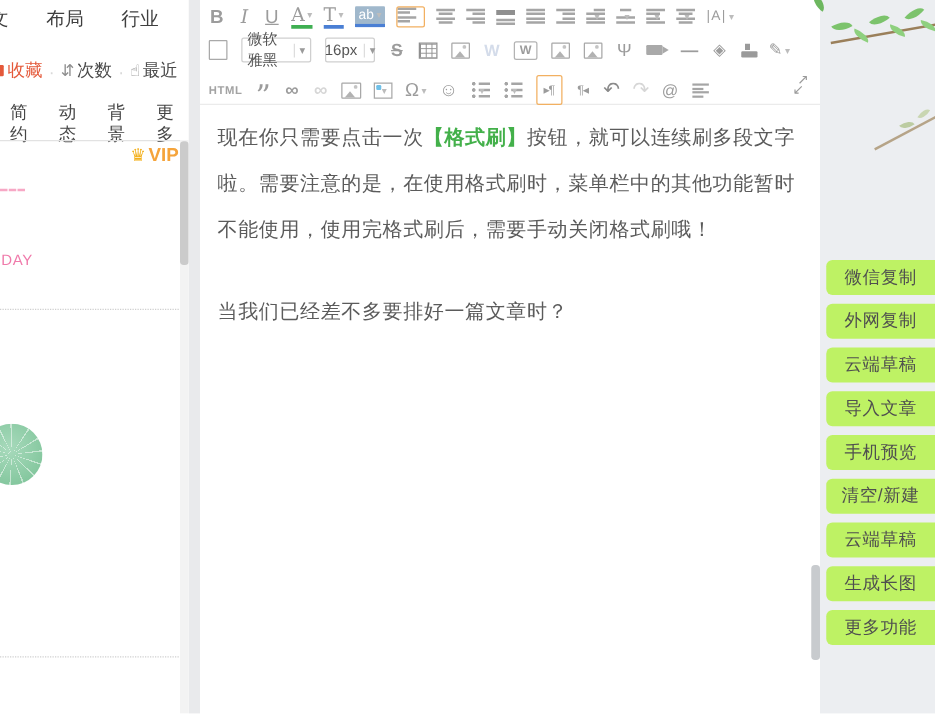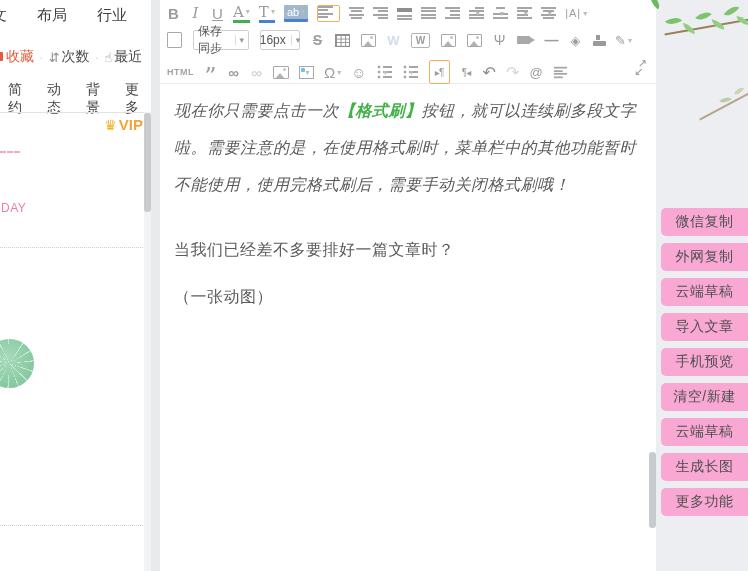--- a/index.html
+++ b/index.html
@@ -105,21 +105,21 @@
   .g-pp{font-size:10px;letter-spacing:-1px;}
   .g-undo{font-size:16px;color:#8a8a8a;}
   .g-at{font-size:13px;}
   .expand{position:absolute;right:9px;top:62px;width:13px;height:13px;cursor:pointer;}
   .expand::before{content:"↗";position:absolute;top:-5px;right:0;font-size:11px;color:#9a9a9a;}
   .expand::after{content:"↙";position:absolute;bottom:-3px;left:0;font-size:11px;color:#9a9a9a;}
 
   
   .content{position:absolute;left:0;top:84px;width:100%;bottom:0;cursor:text;}
   .content p{margin:0;padding:0 12px 0 14px;font-size:16px;letter-spacing:.5px;line-height:37px;color:#5b5b5b;word-break:break-all;}
-  .p1{margin-top:8px !important;font-style:italic;}
+  .p1{margin-top:8px !important;}
   .hl{color:#43b04a;font-weight:700;}
   .badge-wrap{position:relative;width:131px;height:48px;margin:26px auto 0;}
   .badge{position:absolute;left:0;top:13px;width:131px;height:31px;line-height:31px;box-sizing:border-box;text-align:center;
     border:2px solid #67c23a;border-radius:9px;background:#fff;color:#55bf57;font-size:17px;letter-spacing:2px;
     outline:1px solid #aedd95;outline-offset:2px;box-shadow:2px 3px 0 rgba(0,0,0,.05);}
   .bee{position:absolute;left:8px;top:-1px;width:10px;height:8px;border-radius:50%;
     background:repeating-linear-gradient(90deg,#f6c94a 0 2px,#3a3a3a 2px 4px);transform:rotate(-18deg);}
   .bee::before{content:"";position:absolute;top:-3px;left:1px;width:5px;height:4px;background:#d5e9f4;border-radius:50%;}
   .leaf{position:absolute;background:#7fc877;border-radius:0 100% 0 100%;}
   .l1{left:-22px;top:22px;width:17px;height:9px;transform:rotate(-35deg);background:#6db75f;}
@@ -140,21 +140,21 @@
   .dl1{left:10px;top:17px;width:15px;height:8px;background:#7cc36c;transform:rotate(-30deg);}
   .dl2{left:26px;top:25px;width:14px;height:7px;background:#8ed07e;transform:rotate(20deg);}
   .dl3{left:40px;top:12px;width:15px;height:8px;background:#7cc36c;transform:rotate(-40deg);}
   .dl4{left:55px;top:21px;width:14px;height:7px;background:#8ed07e;transform:rotate(15deg);}
   .dl5{left:68px;top:7px;width:15px;height:8px;background:#7cc36c;transform:rotate(-50deg);}
   .dl6{left:80px;top:17px;width:13px;height:7px;background:#8ed07e;transform:rotate(10deg);}
   .dl7{left:64px;top:97px;width:11px;height:6px;background:#bcccA2;transform:rotate(-35deg);}
   .dl8{left:78px;top:88px;width:10px;height:6px;background:#c9d6b2;transform:rotate(-60deg);}
   .corner-leaf{position:absolute;left:648px;top:-2px;width:14px;height:8px;background:#6db75f;border-radius:0 100% 0 100%;transform:rotate(38deg);}
   .side-btns{position:absolute;left:5px;top:208px;right:0;}
-  .side-btn{height:28px;margin-bottom:7px;background:#f9a8d4;border-radius:5px 0 0 5px;
+  .side-btn{height:28px;margin-bottom:7px;background:#bef264;border-radius:5px 0 0 5px;
     display:flex;align-items:center;justify-content:center;font-size:14px;color:#4f4f4f;letter-spacing:.5px;cursor:pointer;}
 </style>
 </head>
 <body>
 
 <div class="app">
 
   <aside class="left-panel">
     <div class="tabs">
 
@@ -257,21 +257,21 @@
           <span class="ti g-case has-dd">
             <b class="glyph">|A|</b>
           </span>
         </div>
       <div class="tb-row r2">
 
       <span class="ti page">
             <b class="glyph"></b>
           </span>
           <span class="ti sel has-dd">
-            <b class="glyph">保存同步</b>
+            <b class="glyph">微软雅黑</b>
           </span>
           <span class="ti sel has-dd">
             <b class="glyph">16px</b>
           </span>
           <span class="ti g-strike">
             <b class="glyph">S</b>
           </span>
           <span class="ti tbl">
             <b class="glyph"></b>
           </span>
@@ -361,21 +361,20 @@
           </span>
         </div>
       <span class="expand"></span>
     </div>
 
     <div class="content">
       <p class="p1"><span>现在你只需要点击一次</span><b class="hl">【格式刷】</b><span>按钮，就可以连续刷多段文字啦。需要注意的是，在使用格式刷时，菜单栏中的其他功能暂时不能使用，使用完格式刷后，需要手动关闭格式刷哦！</span></p>
 
 
       <p style="margin-top:28px">当我们已经差不多要排好一篇文章时？</p>
-      <p class="p4" style="margin-top:10px">（一张动图）</p>
     </div>
 
     <div class="editor-scroll-thumb"></div>
   </main>
 
   <aside class="right-sidebar">
     <div class="stem s1"></div>
     <span class="dleaf dl1"></span>
     <span class="dleaf dl2"></span>
     <span class="dleaf dl3"></span>

